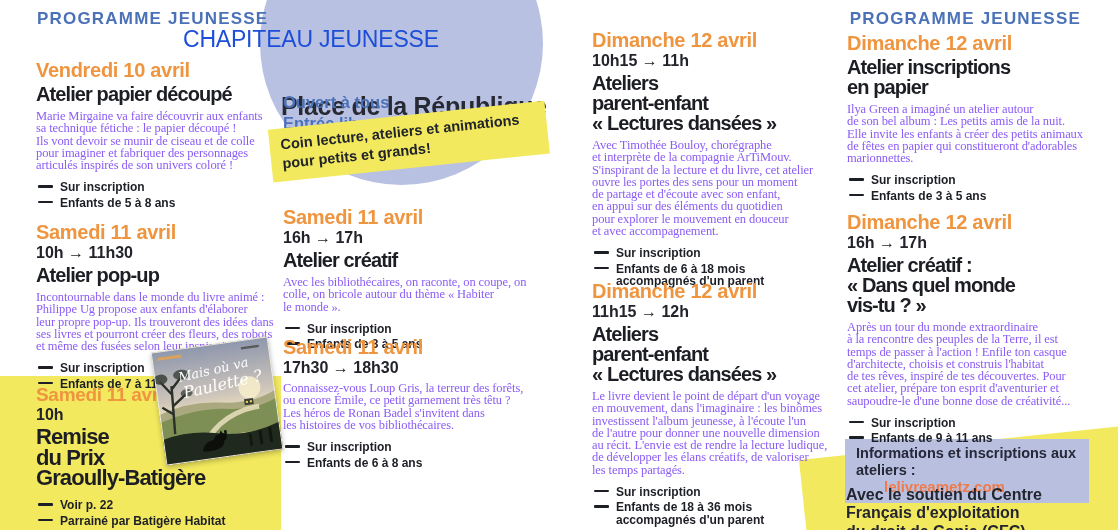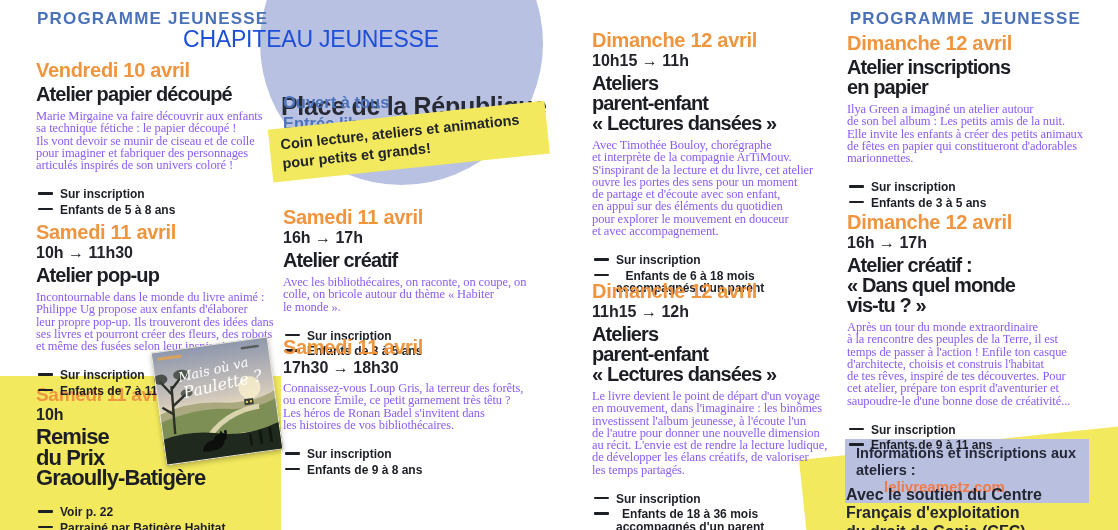--- a/index.html
+++ b/index.html
@@ -28,21 +28,21 @@
           box-sizing:border-box;}
 
   
   .event{position:absolute;z-index:4;}
   .date{font-size:20px;font-weight:bold;color:#f0953f;line-height:1;letter-spacing:-0.3px;}
   .time{font-size:16px;font-weight:bold;color:#23242b;line-height:1;margin-top:3px;}
   .etitle{font-size:20px;font-weight:bold;color:#1c1e24;line-height:1.0;margin:4px 0 0;
           letter-spacing:-0.9px;white-space:pre-line;}
   .ebody{font-family:"Liberation Serif",serif;font-size:12.5px;line-height:0.98;
          color:#8b5cf6;margin:6px 0 0;white-space:pre-line;letter-spacing:-0.1px;}
-  .tags{margin-top:17px;text-align:center;}
+  .tags{margin-top:10px;}
   .tag{display:flex;align-items:flex-start;margin-top:3px;font-size:12px;font-weight:bold;
        color:#1d1f26;line-height:1.05;}
   .dash{flex:0 0 auto;width:15px;height:2.6px;background:#1d1f26;margin:4px 7px 0 2px;
         border-radius:1px;}
   .tlabel{white-space:pre-line;}
 
   
   .award{position:absolute;left:0;top:376px;width:281px;height:154px;background:#f2e95e;
          z-index:1;box-sizing:border-box;padding:9px 8px 0 36px;overflow:hidden;}
   .award .date{font-size:19px;}
@@ -208,21 +208,21 @@
 ou encore Émile, ce petit garnement très têtu ?
 Les héros de Ronan Badel s'invitent dans
 les histoires de vos bibliothécaires.</p>
     <div class="tags">
       <div class="tag">
           <span class="dash"></span>
           <span class="tlabel">Sur inscription</span>
         </div>
       <div class="tag">
           <span class="dash"></span>
-          <span class="tlabel">Enfants de 9 à 8 ans</span>
+          <span class="tlabel">Enfants de 6 à 8 ans</span>
         </div>
     </div>
   </div>
 
   <div class="event" style="left:592px;top:30px;width:262px;">
     <div class="date">Dimanche 12 avril</div>
     <div class="time">10h15 → 11h</div>
     <h2 class="etitle">Ateliers
 parent-enfant
 « Lectures dansées »</h2>

